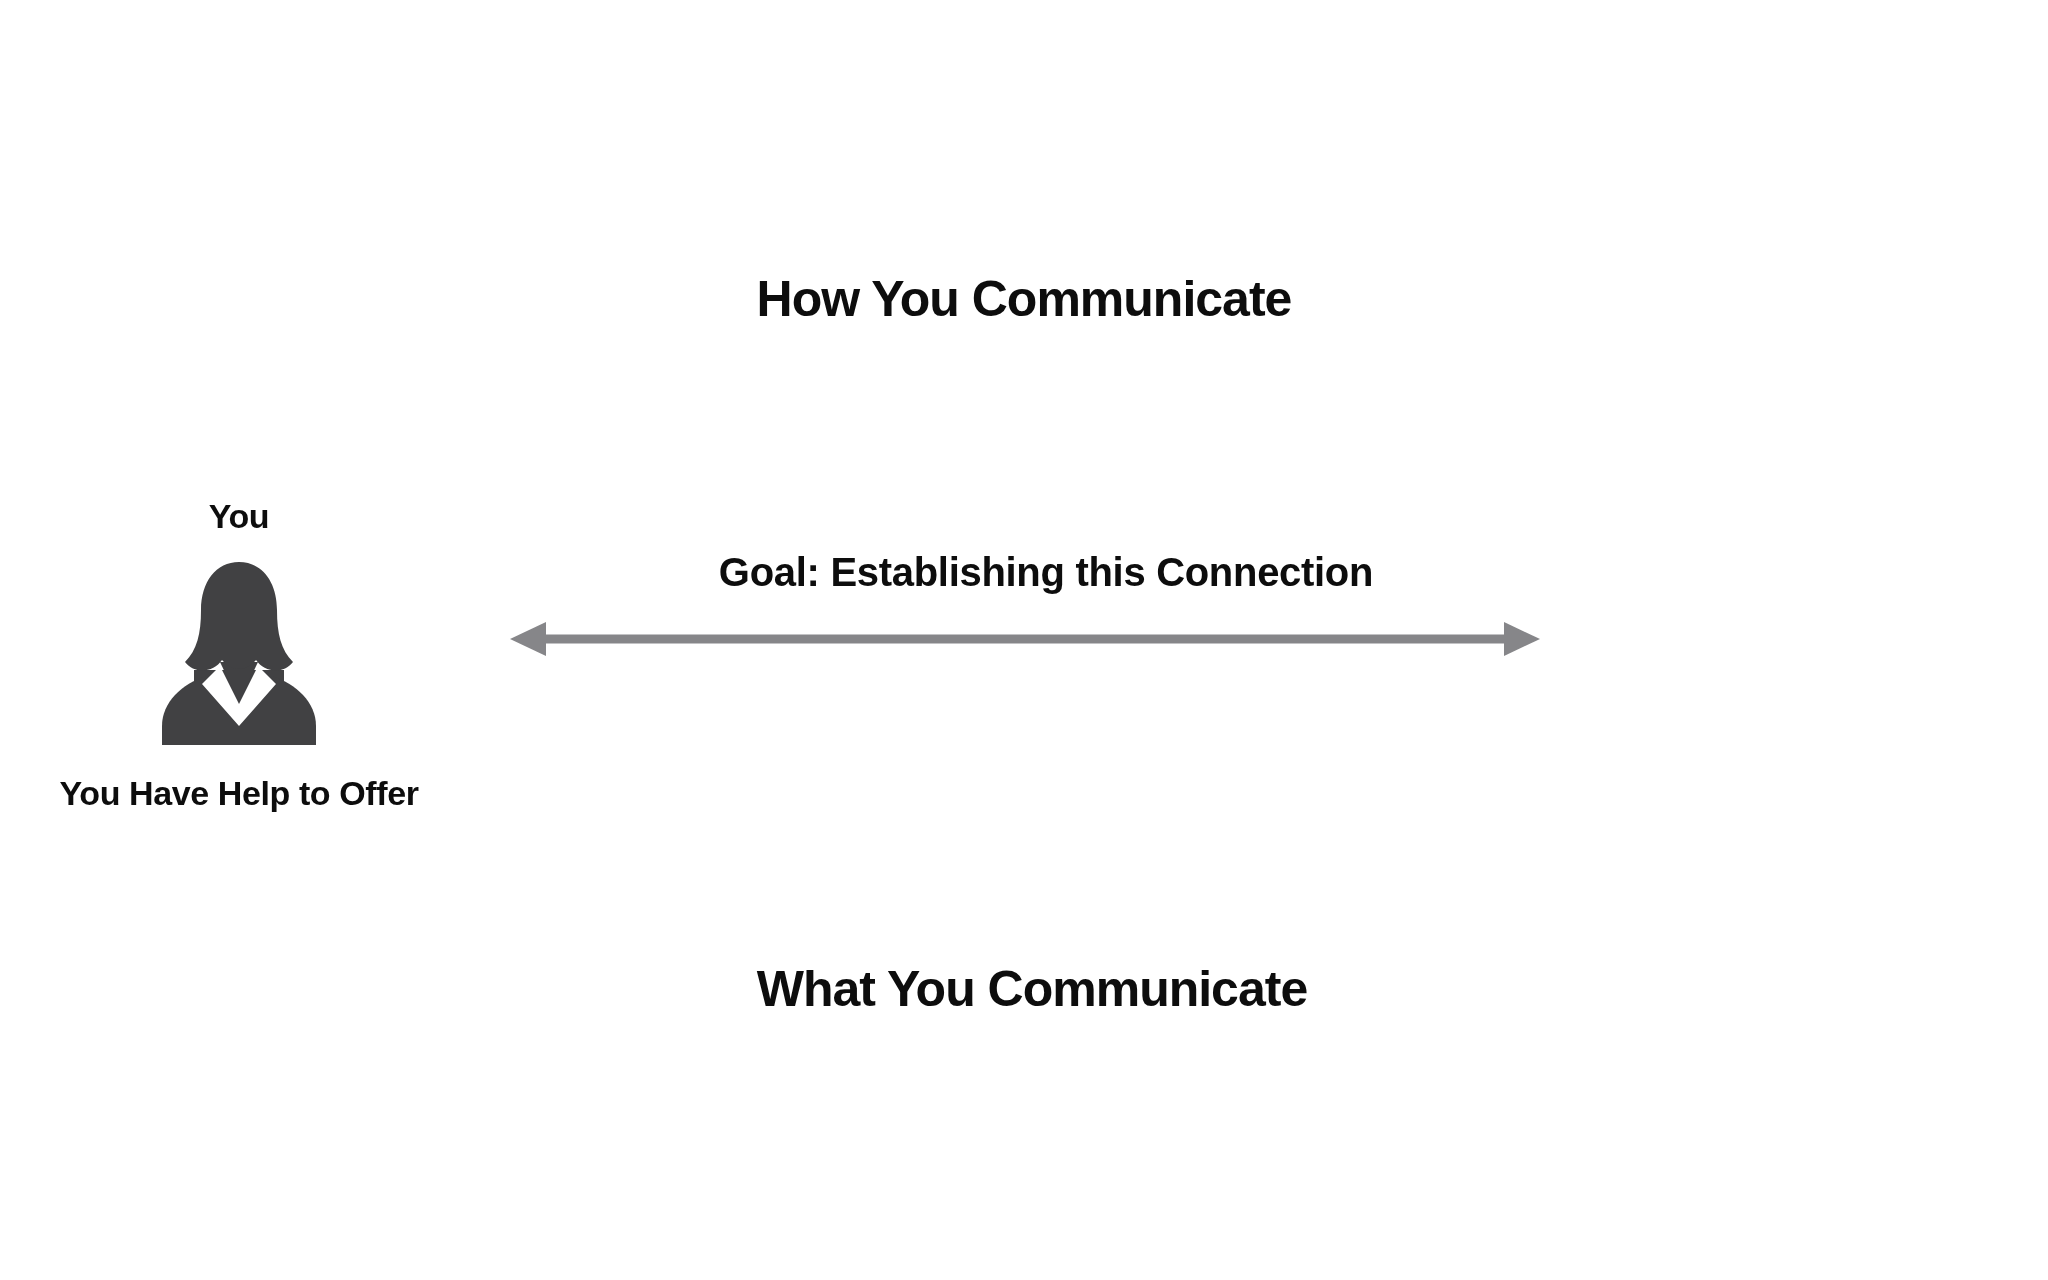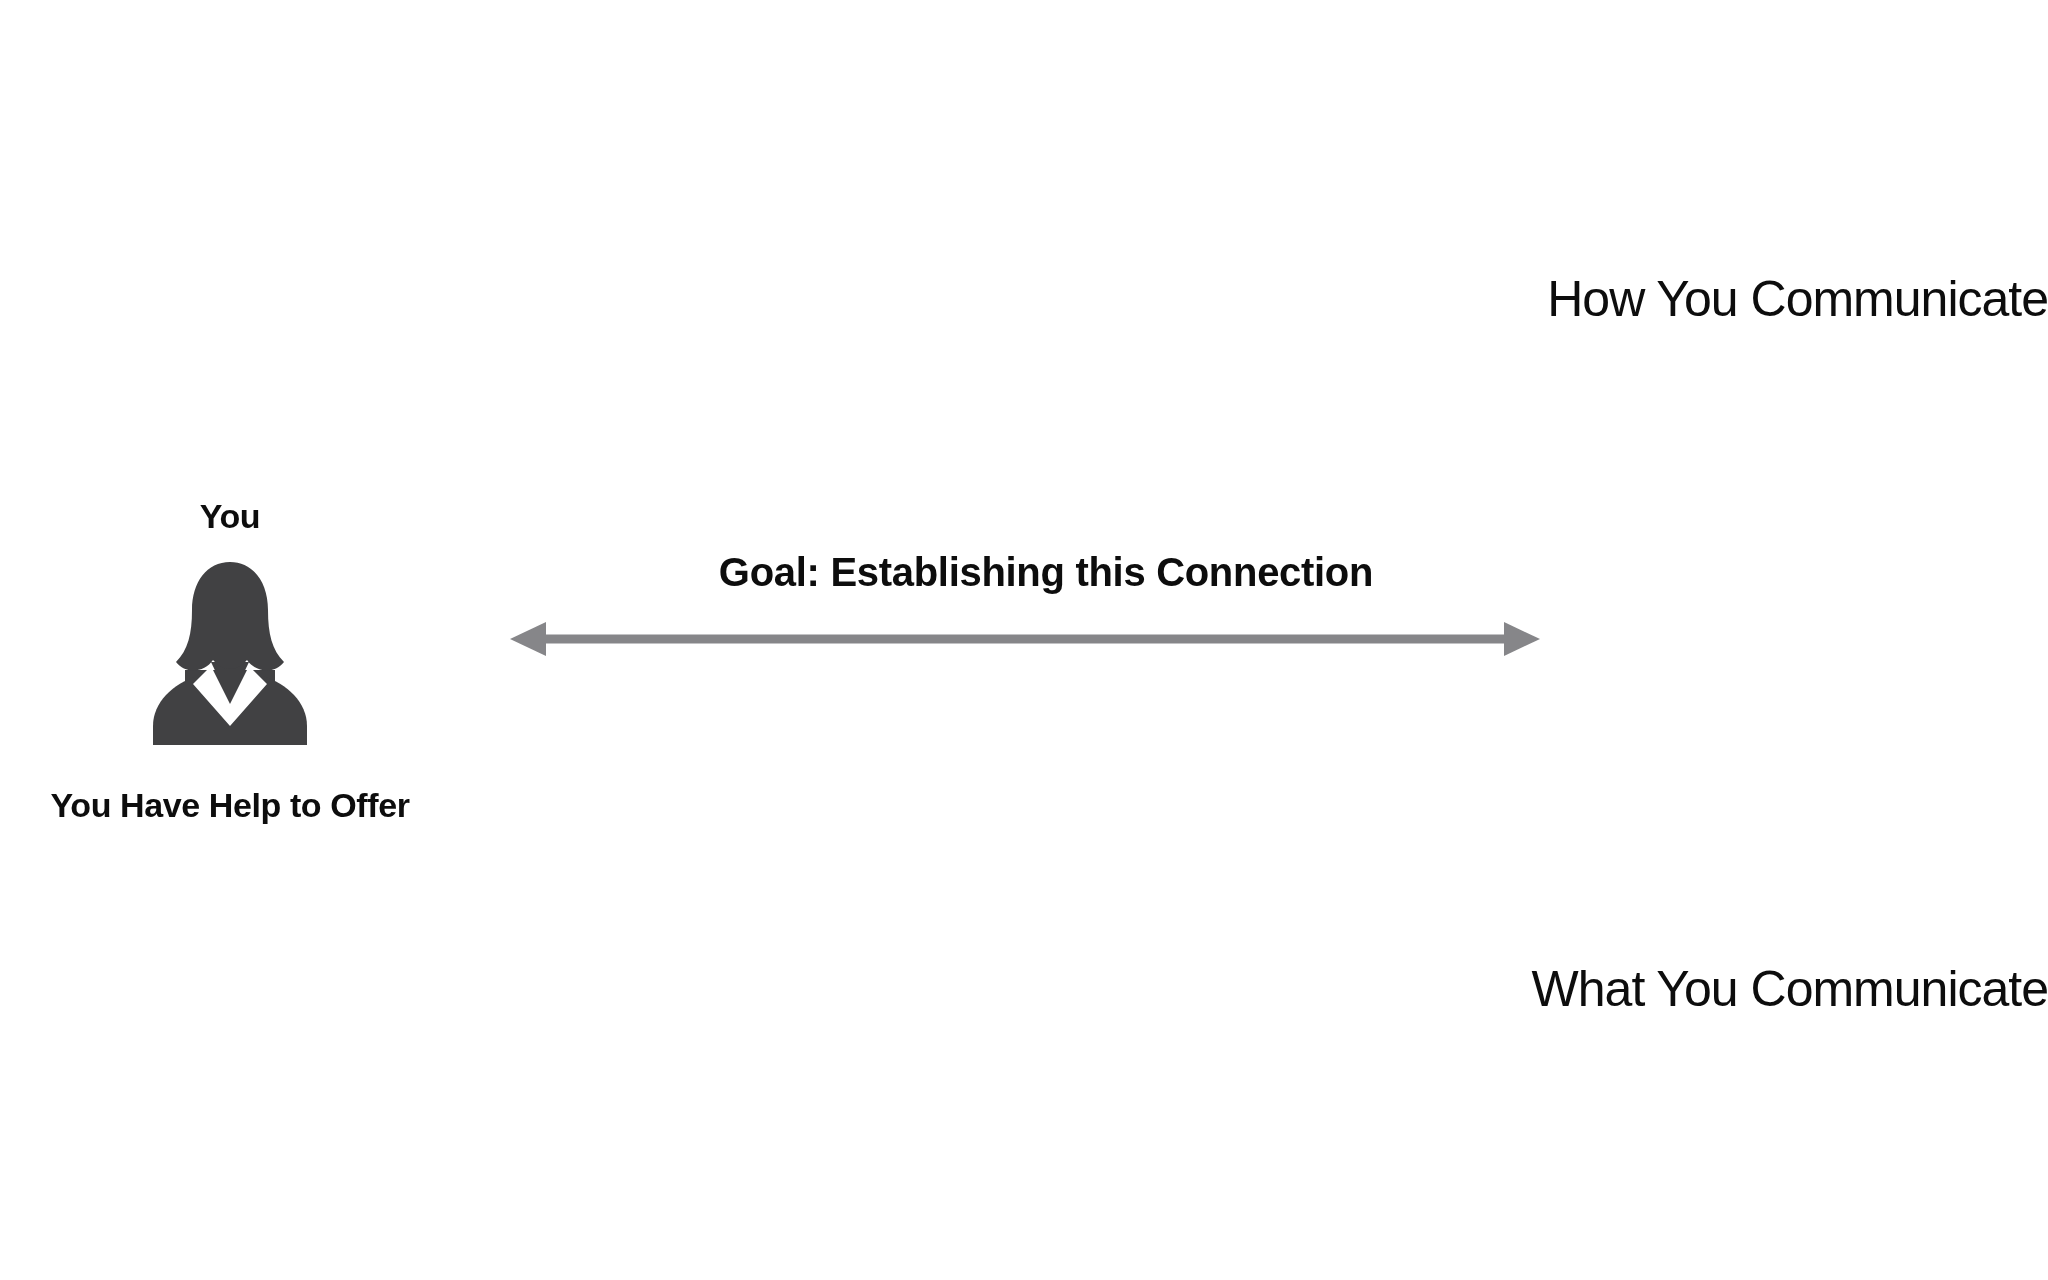--- a/index.html
+++ b/index.html
@@ -13,22 +13,22 @@
     height: 1280px;
     background: var(--bg-color, #ffffff);
     font-family: "Liberation Sans", sans-serif;
     color: var(--text-color, #0d0d0d);
     overflow: hidden;
   }
   .title {
     position: absolute;
     left: 0;
     right: 0;
-    text-align: right;
-    font-weight: normal;
+    text-align: center;
+    font-weight: bold;
     font-size: 50px;
     line-height: 1;
     letter-spacing: -1px;
   }
   .title-top { top: 274px; }
   .title-bottom { top: 964px; padding-left: 16px; }
   .goal-label {
     position: absolute;
     left: 0;
     right: 0;
@@ -41,34 +41,34 @@
     margin-left: 44px;
   }
   .person-group {
     position: absolute;
     top: 499px;
     width: 420px;
     display: flex;
     flex-direction: column;
     align-items: center;
   }
-  .person-left  { left: 20px; }
+  .person-left  { left: 29px; }
   .person-right { left: 1574px; }
   .person-label, .person-caption {
     font-weight: bold;
     font-size: 34px;
     line-height: 1;
     letter-spacing: -0.4px;
     text-align: center;
     white-space: nowrap;
   }
   .person-icon { color: var(--icon-color, #414143); display: block; }
   .person-left  .person-icon { margin-top: 25px; }
   .person-right .person-icon { margin-top: 30px; }
-  .person-caption { margin-top: 43px; }
+  .person-caption { margin-top: 31px; }
   .arrow-wrap {
     position: absolute;
     left: 505px;
     top: 614px;
     width: 1040px;
     height: 50px;
     color: var(--arrow-color, #868689);
   }
   svg { display: block; }
 </style>

